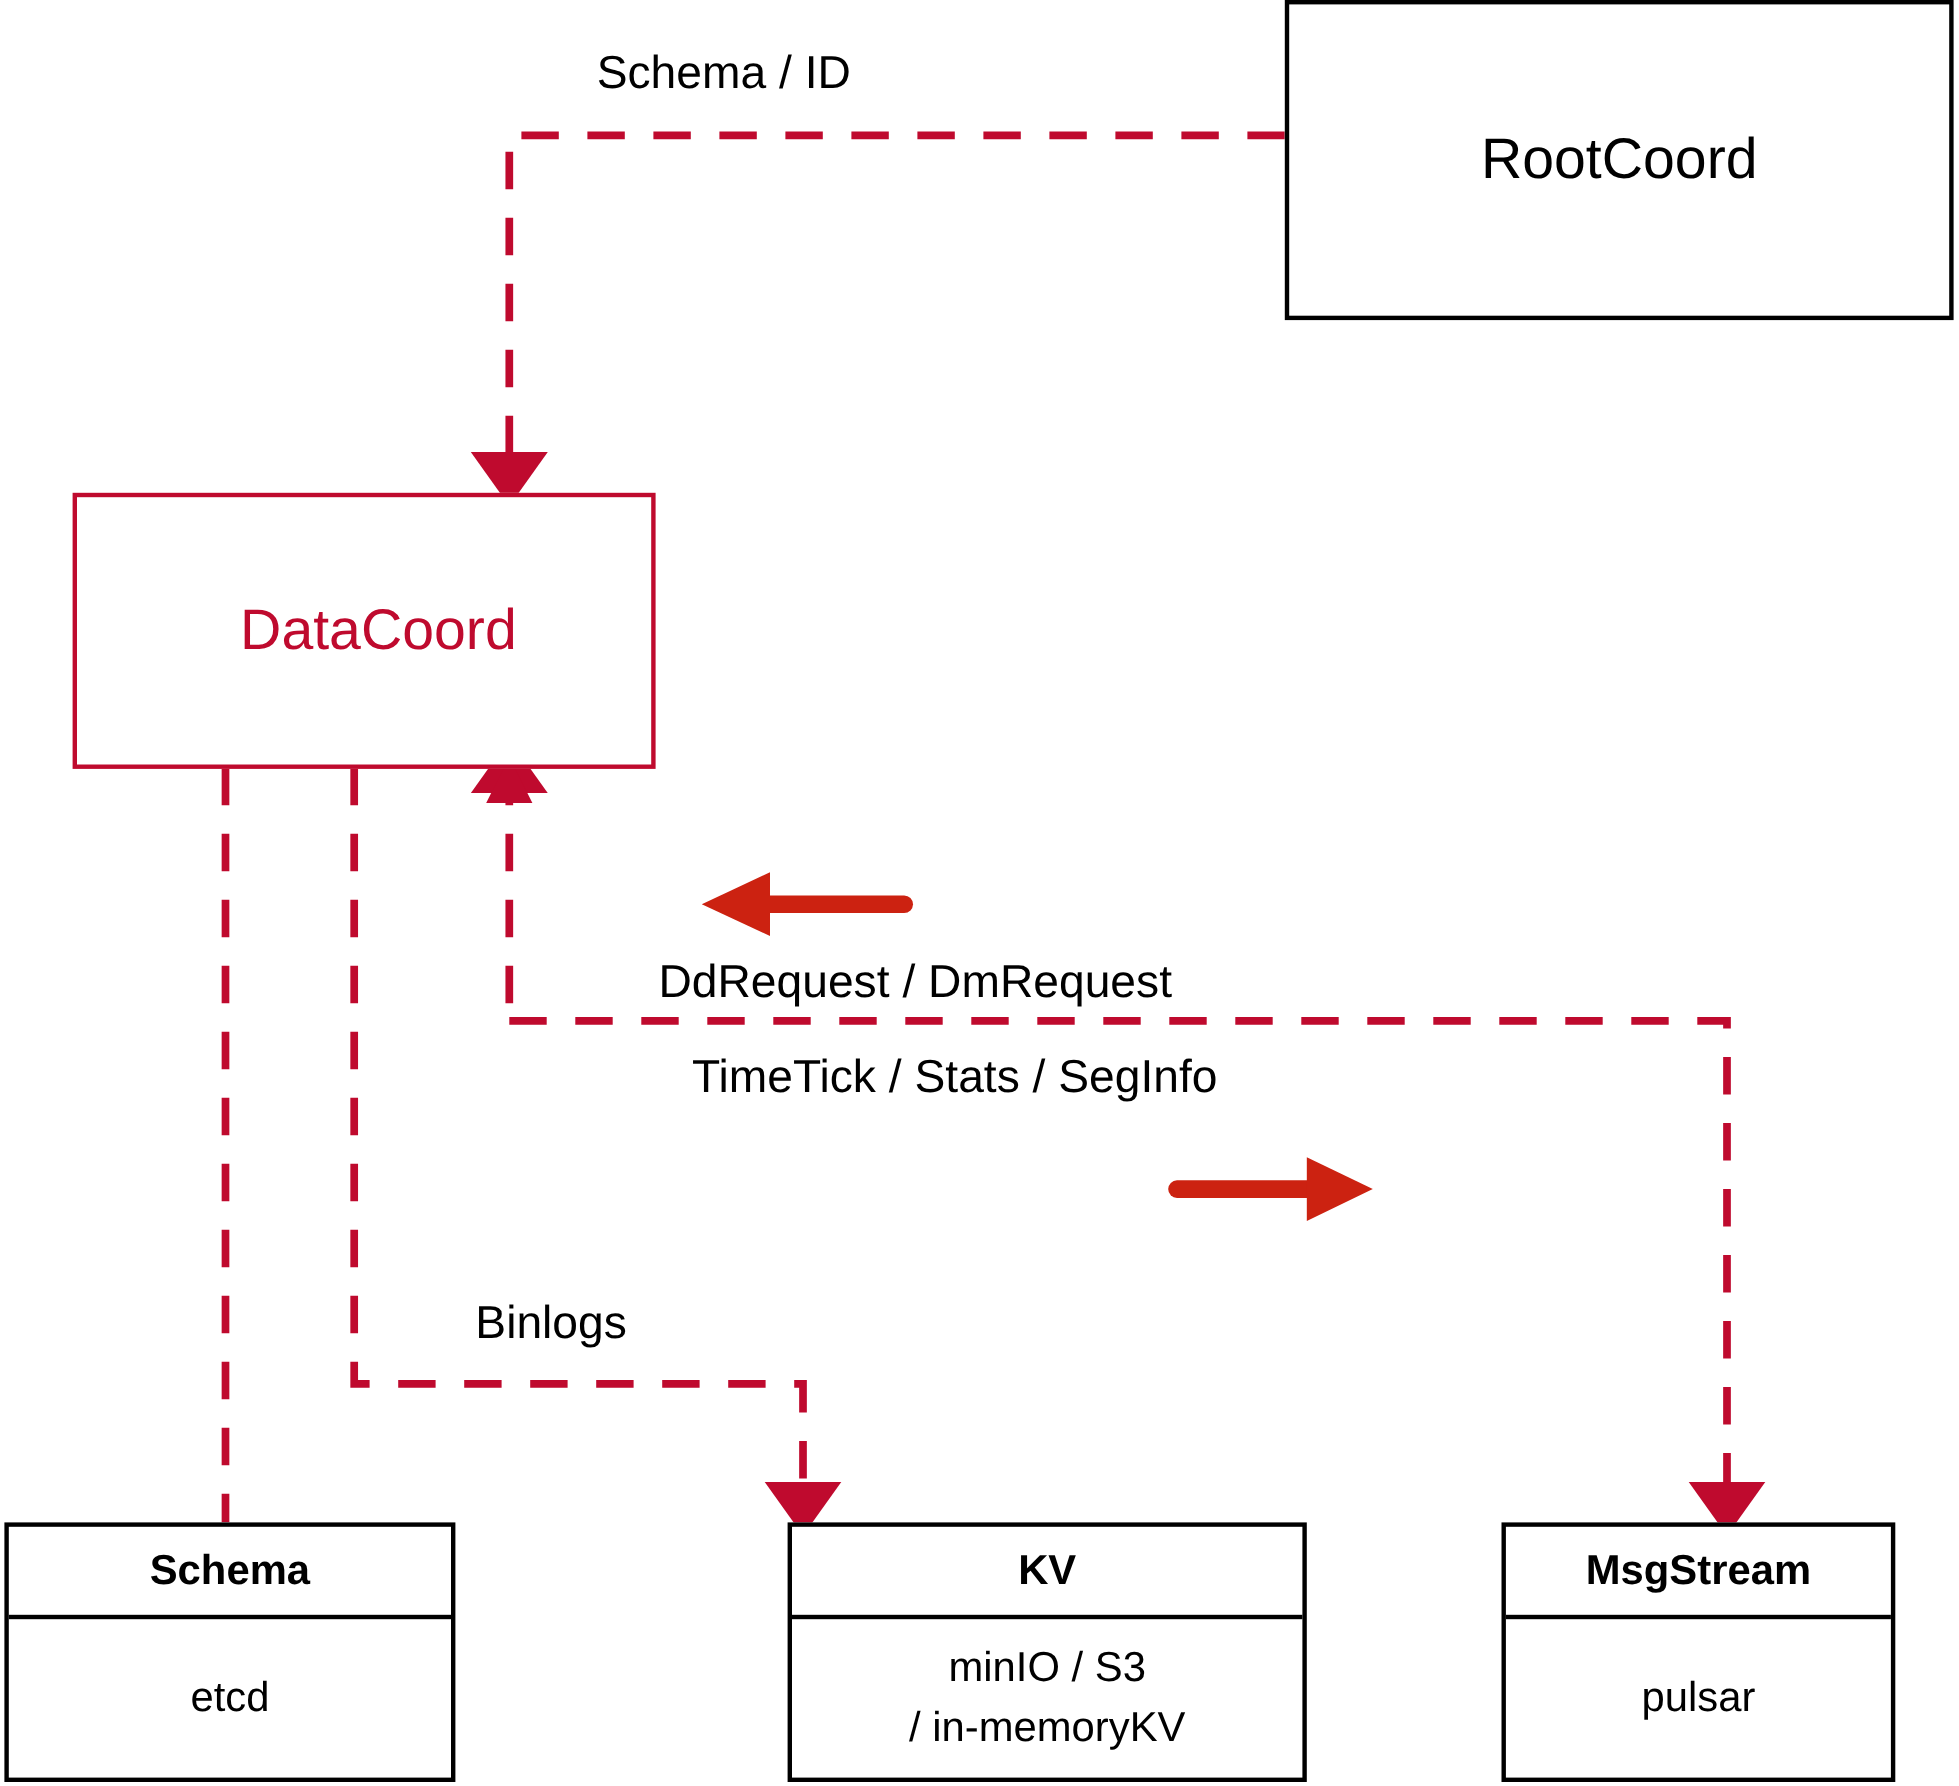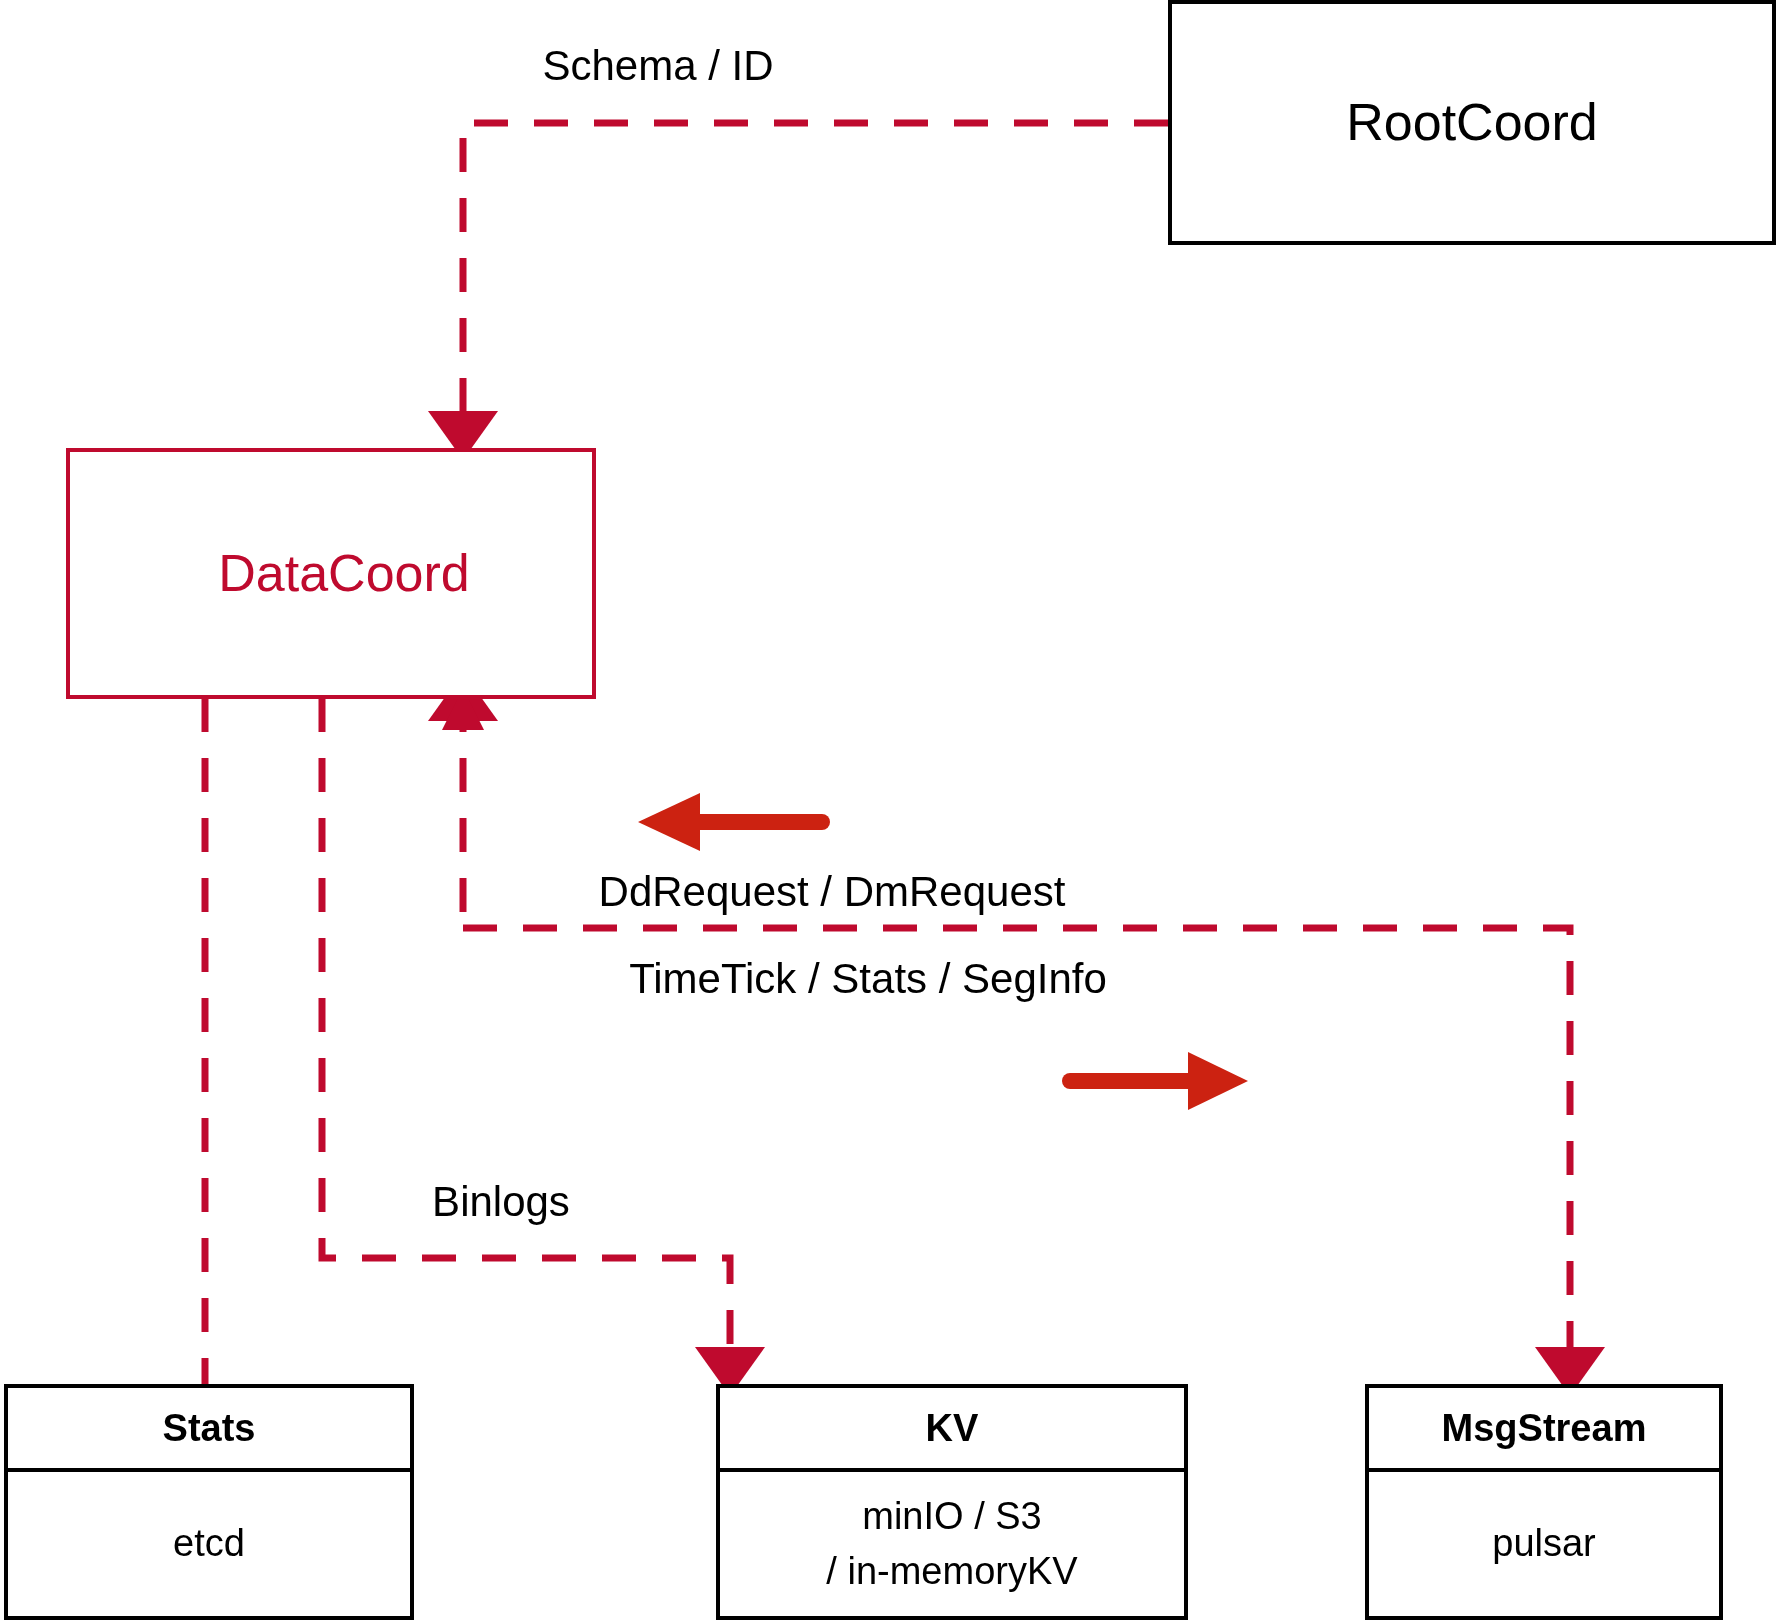--- a/index.html
+++ b/index.html
@@ -46,21 +46,21 @@
     justify-content: center;
     text-align: center;
     line-height: 1.15;
   }
 
   
   #root-coord {
     left: 1168px;
     top: 0px;
     width: 608px;
-    height: 245px;
+    height: 291px;
   }
   #root-coord .node-title {
     flex: 1;
     font-size: 52px;
     color: #000000;
   }
 
   
   #data-coord {
     left: 66px;
@@ -167,21 +167,21 @@
 
   <div class="node black" id="root-coord">
     <div class="node-title">RootCoord</div>
   </div>
 
   <div class="node red" id="data-coord">
     <div class="node-title">DataCoord</div>
   </div>
 
   <div class="node black store" id="txn-kv">
-    <div class="node-header">Stats</div>
+    <div class="node-header">Schema</div>
     <div class="node-body">
       <div>etcd</div>
     </div>
   </div>
 
   <div class="node black store" id="kv-node">
     <div class="node-header">KV</div>
     <div class="node-body">
       <div>minIO / S3</div>
       <div>/ in-memoryKV</div>

